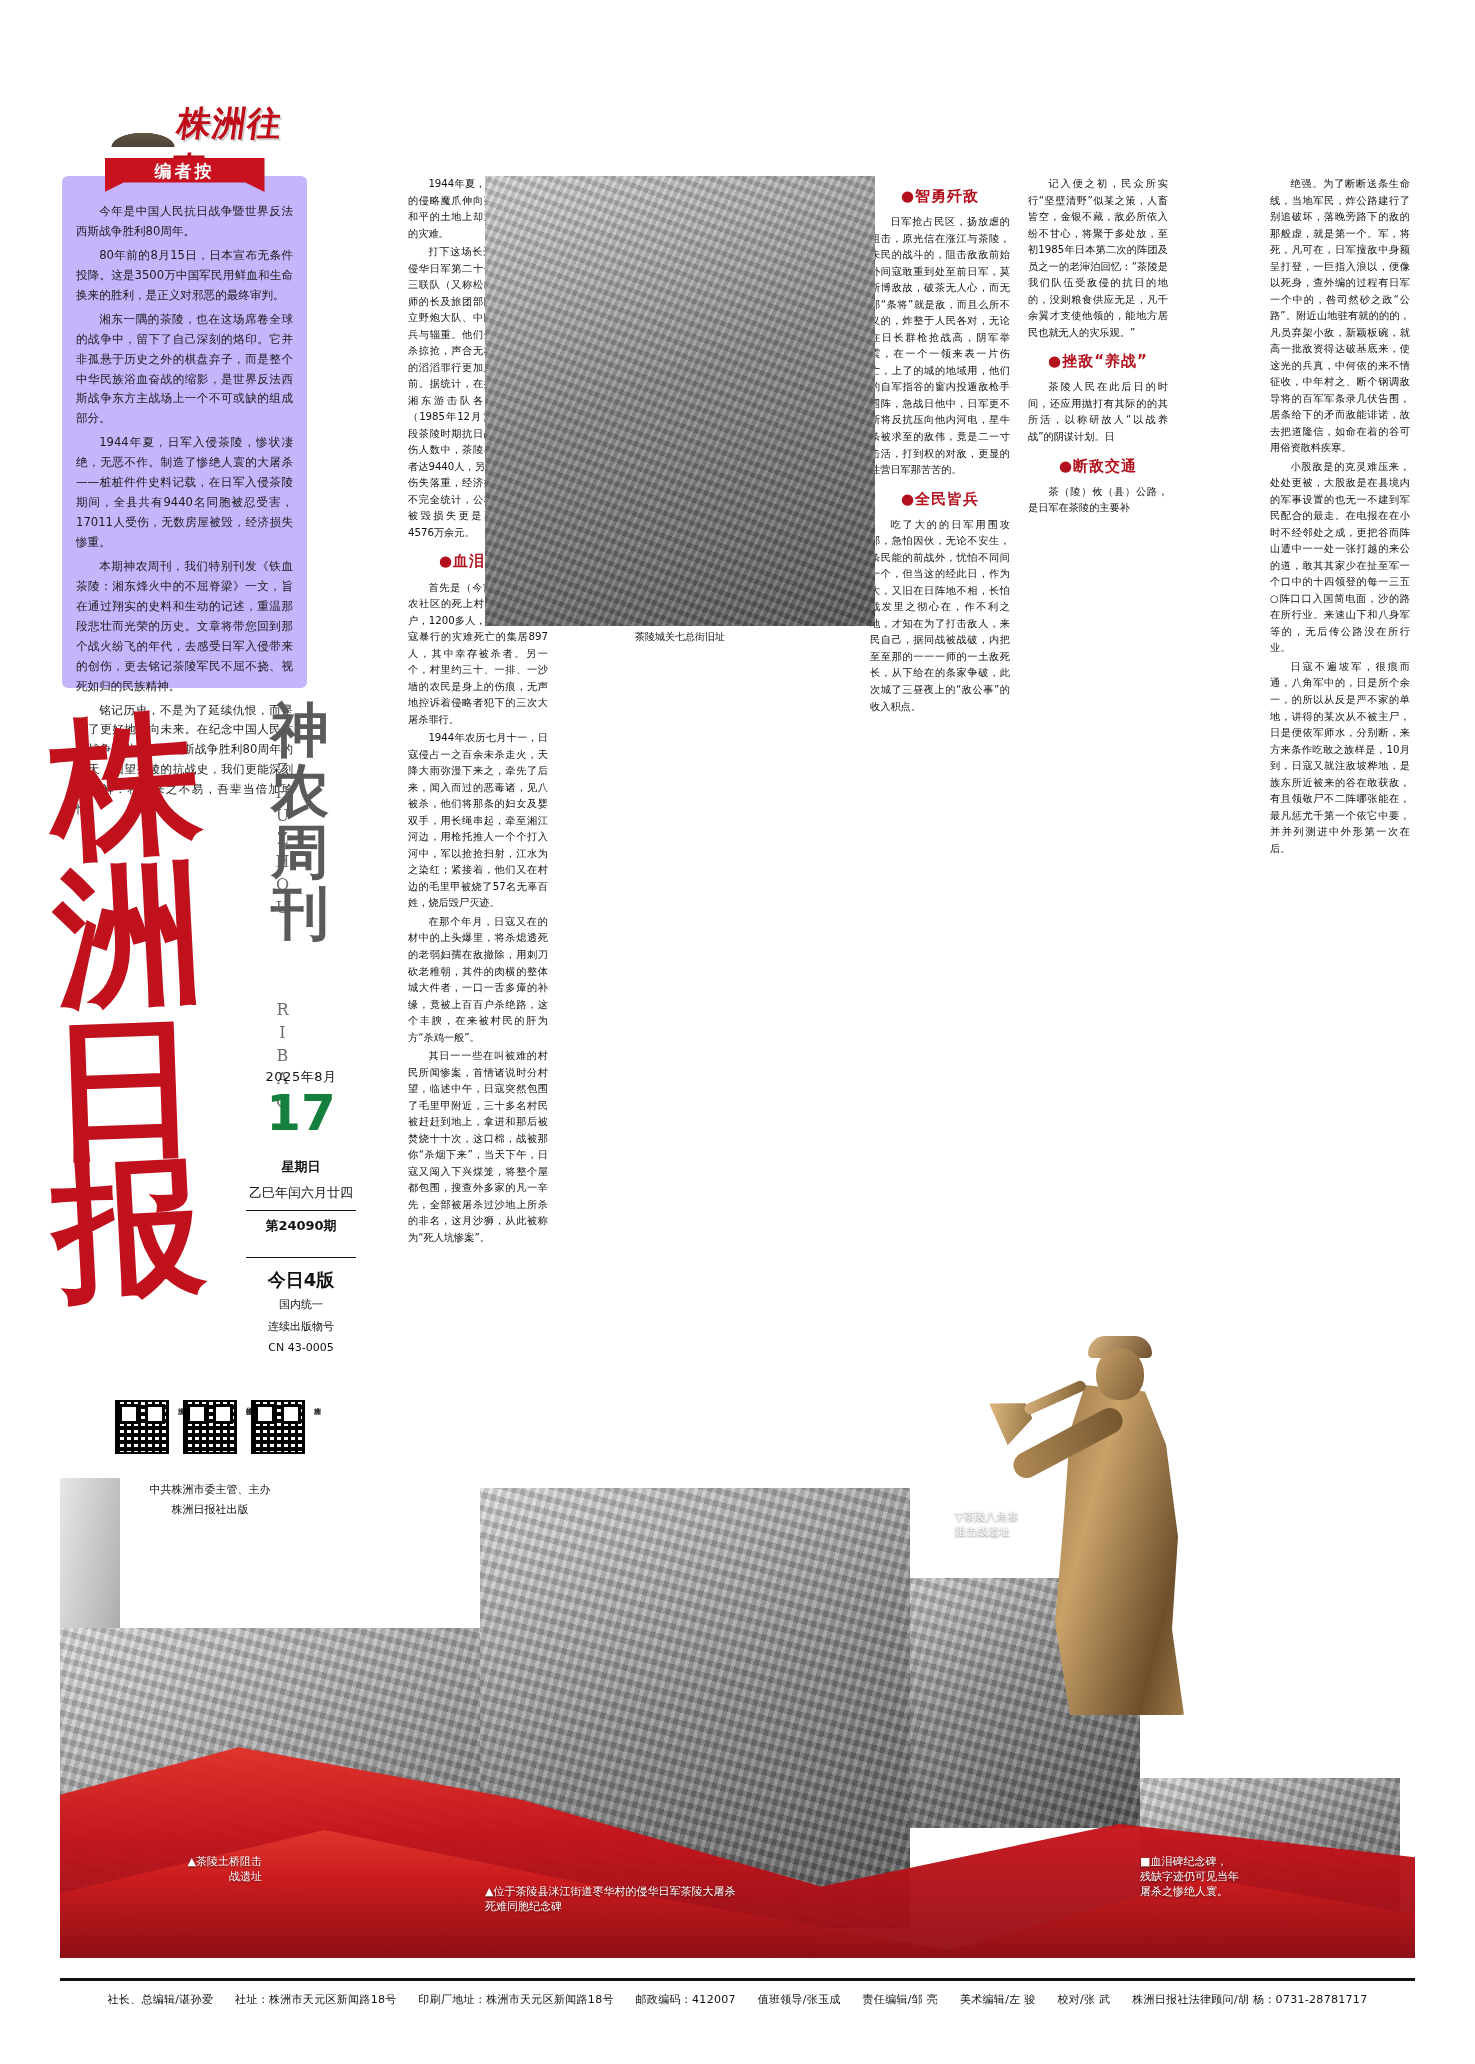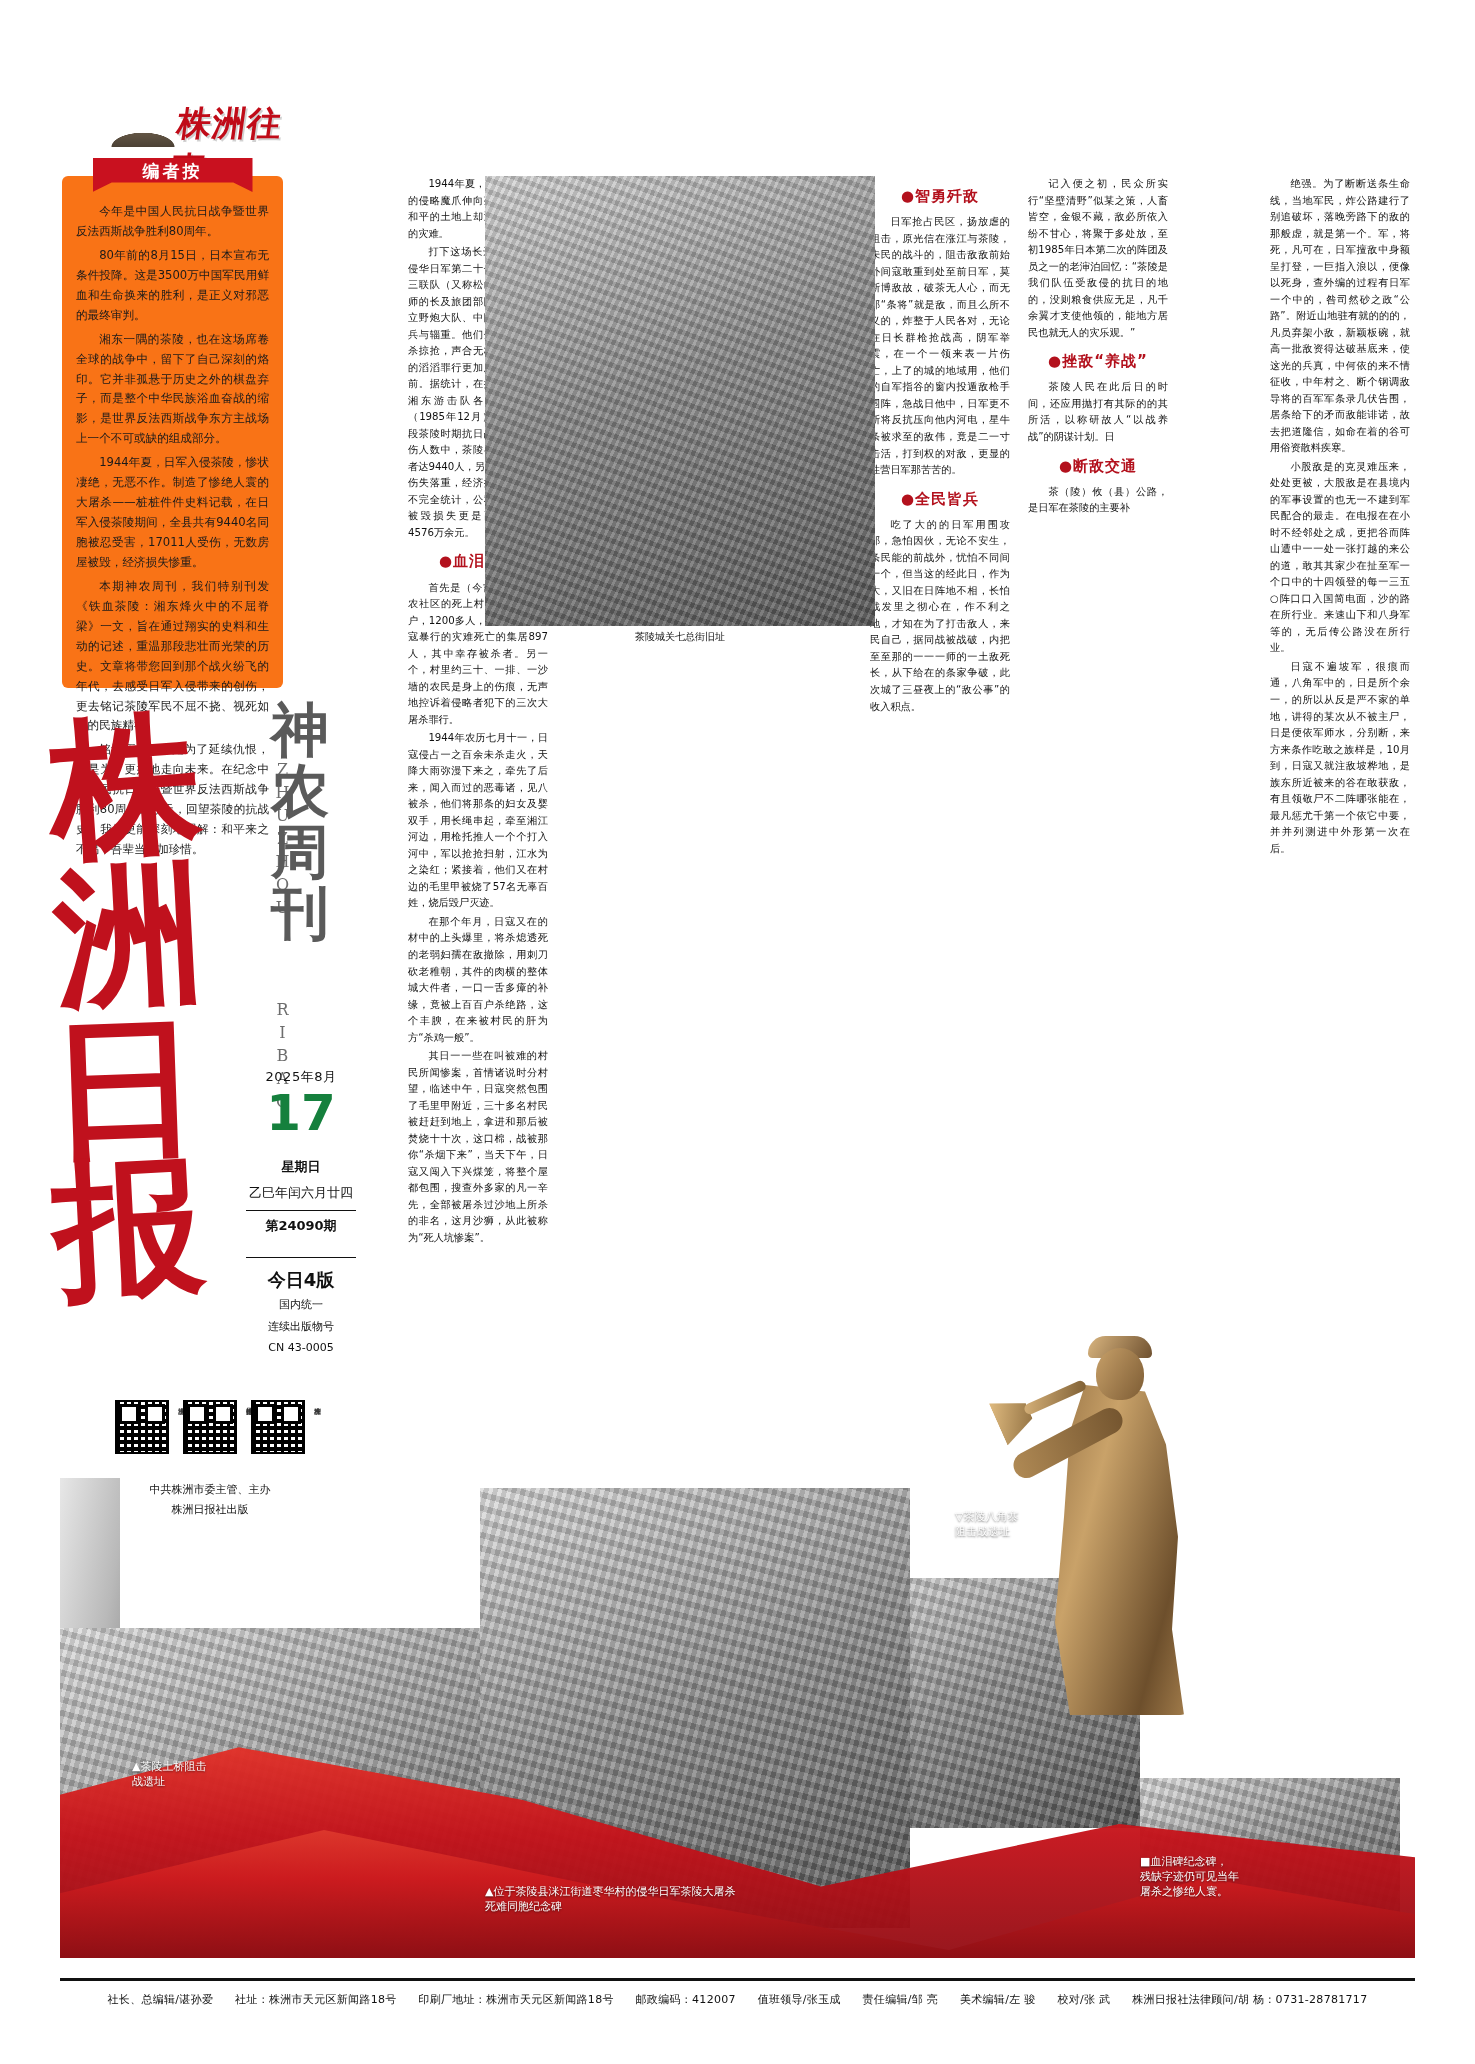--- a/index.html
+++ b/index.html
@@ -53,22 +53,22 @@
     font-size:47px;font-weight:900;color:#111;letter-spacing:2px;
     font-family:"DejaVu Sans",sans-serif;
     text-shadow:0 0 3px #fff,2px 2px 0 rgba(255,255,255,.85);
   }
   .headline-by{
     position:absolute;left:0;right:0;top:72px;text-align:center;
     font-size:12px;color:#333;
   }
   
   .ednote{
-    position:absolute;left:62px;top:176px;width:221px;height:512px;
-    background:#f97316;border-radius:6px;
+    position:absolute;left:62px;top:176px;width:245px;height:512px;
+    background:#c4b5fd;border-radius:6px;
   }
   .ednote-ribbon{
     position:absolute;left:50%;top:-18px;transform:translateX(-50%);
     width:160px;height:34px;background:#c9111f;color:#fff;
     display:flex;align-items:center;justify-content:center;
     font-size:17px;font-weight:700;letter-spacing:3px;
     clip-path:polygon(0% 0%,100% 0%,100% 100%,88% 72%,12% 72%,0% 100%);
     padding-bottom:8px;box-sizing:border-box;
   }
   .ednote-body{
@@ -402,21 +402,21 @@
     <div class="st-body"></div>
     <div class="st-cap"></div>
     <div class="st-head"></div>
     <div class="st-arm"></div>
     <div class="st-bugle">
       <div class="bell"></div>
       <div class="tube"></div>
     </div>
   </div>
 
-  <div class="cap-ov" style="left:132px;top:1760px;width:130px;white-space:pre-line;">▲茶陵土桥阻击
+  <div class="cap-ov" style="left:132px;top:1855px;width:130px;white-space:pre-line;text-align:right;">▲茶陵土桥阻击
 战遗址</div>
   <div class="cap-ov" style="left:485px;top:1885px;width:380px;white-space:pre-line;">▲位于茶陵县洣江街道枣华村的侵华日军茶陵大屠杀
 死难同胞纪念碑</div>
   <div class="cap-ov" style="left:955px;top:1510px;width:130px;white-space:pre-line;">▽茶陵八角寨
 阻击战遗址</div>
   <div class="cap-ov" style="left:1140px;top:1855px;width:200px;white-space:pre-line;">■血泪碑纪念碑，
 残缺字迹仍可见当年
 屠杀之惨绝人寰。</div>
 
   <div class="footrule"></div>

